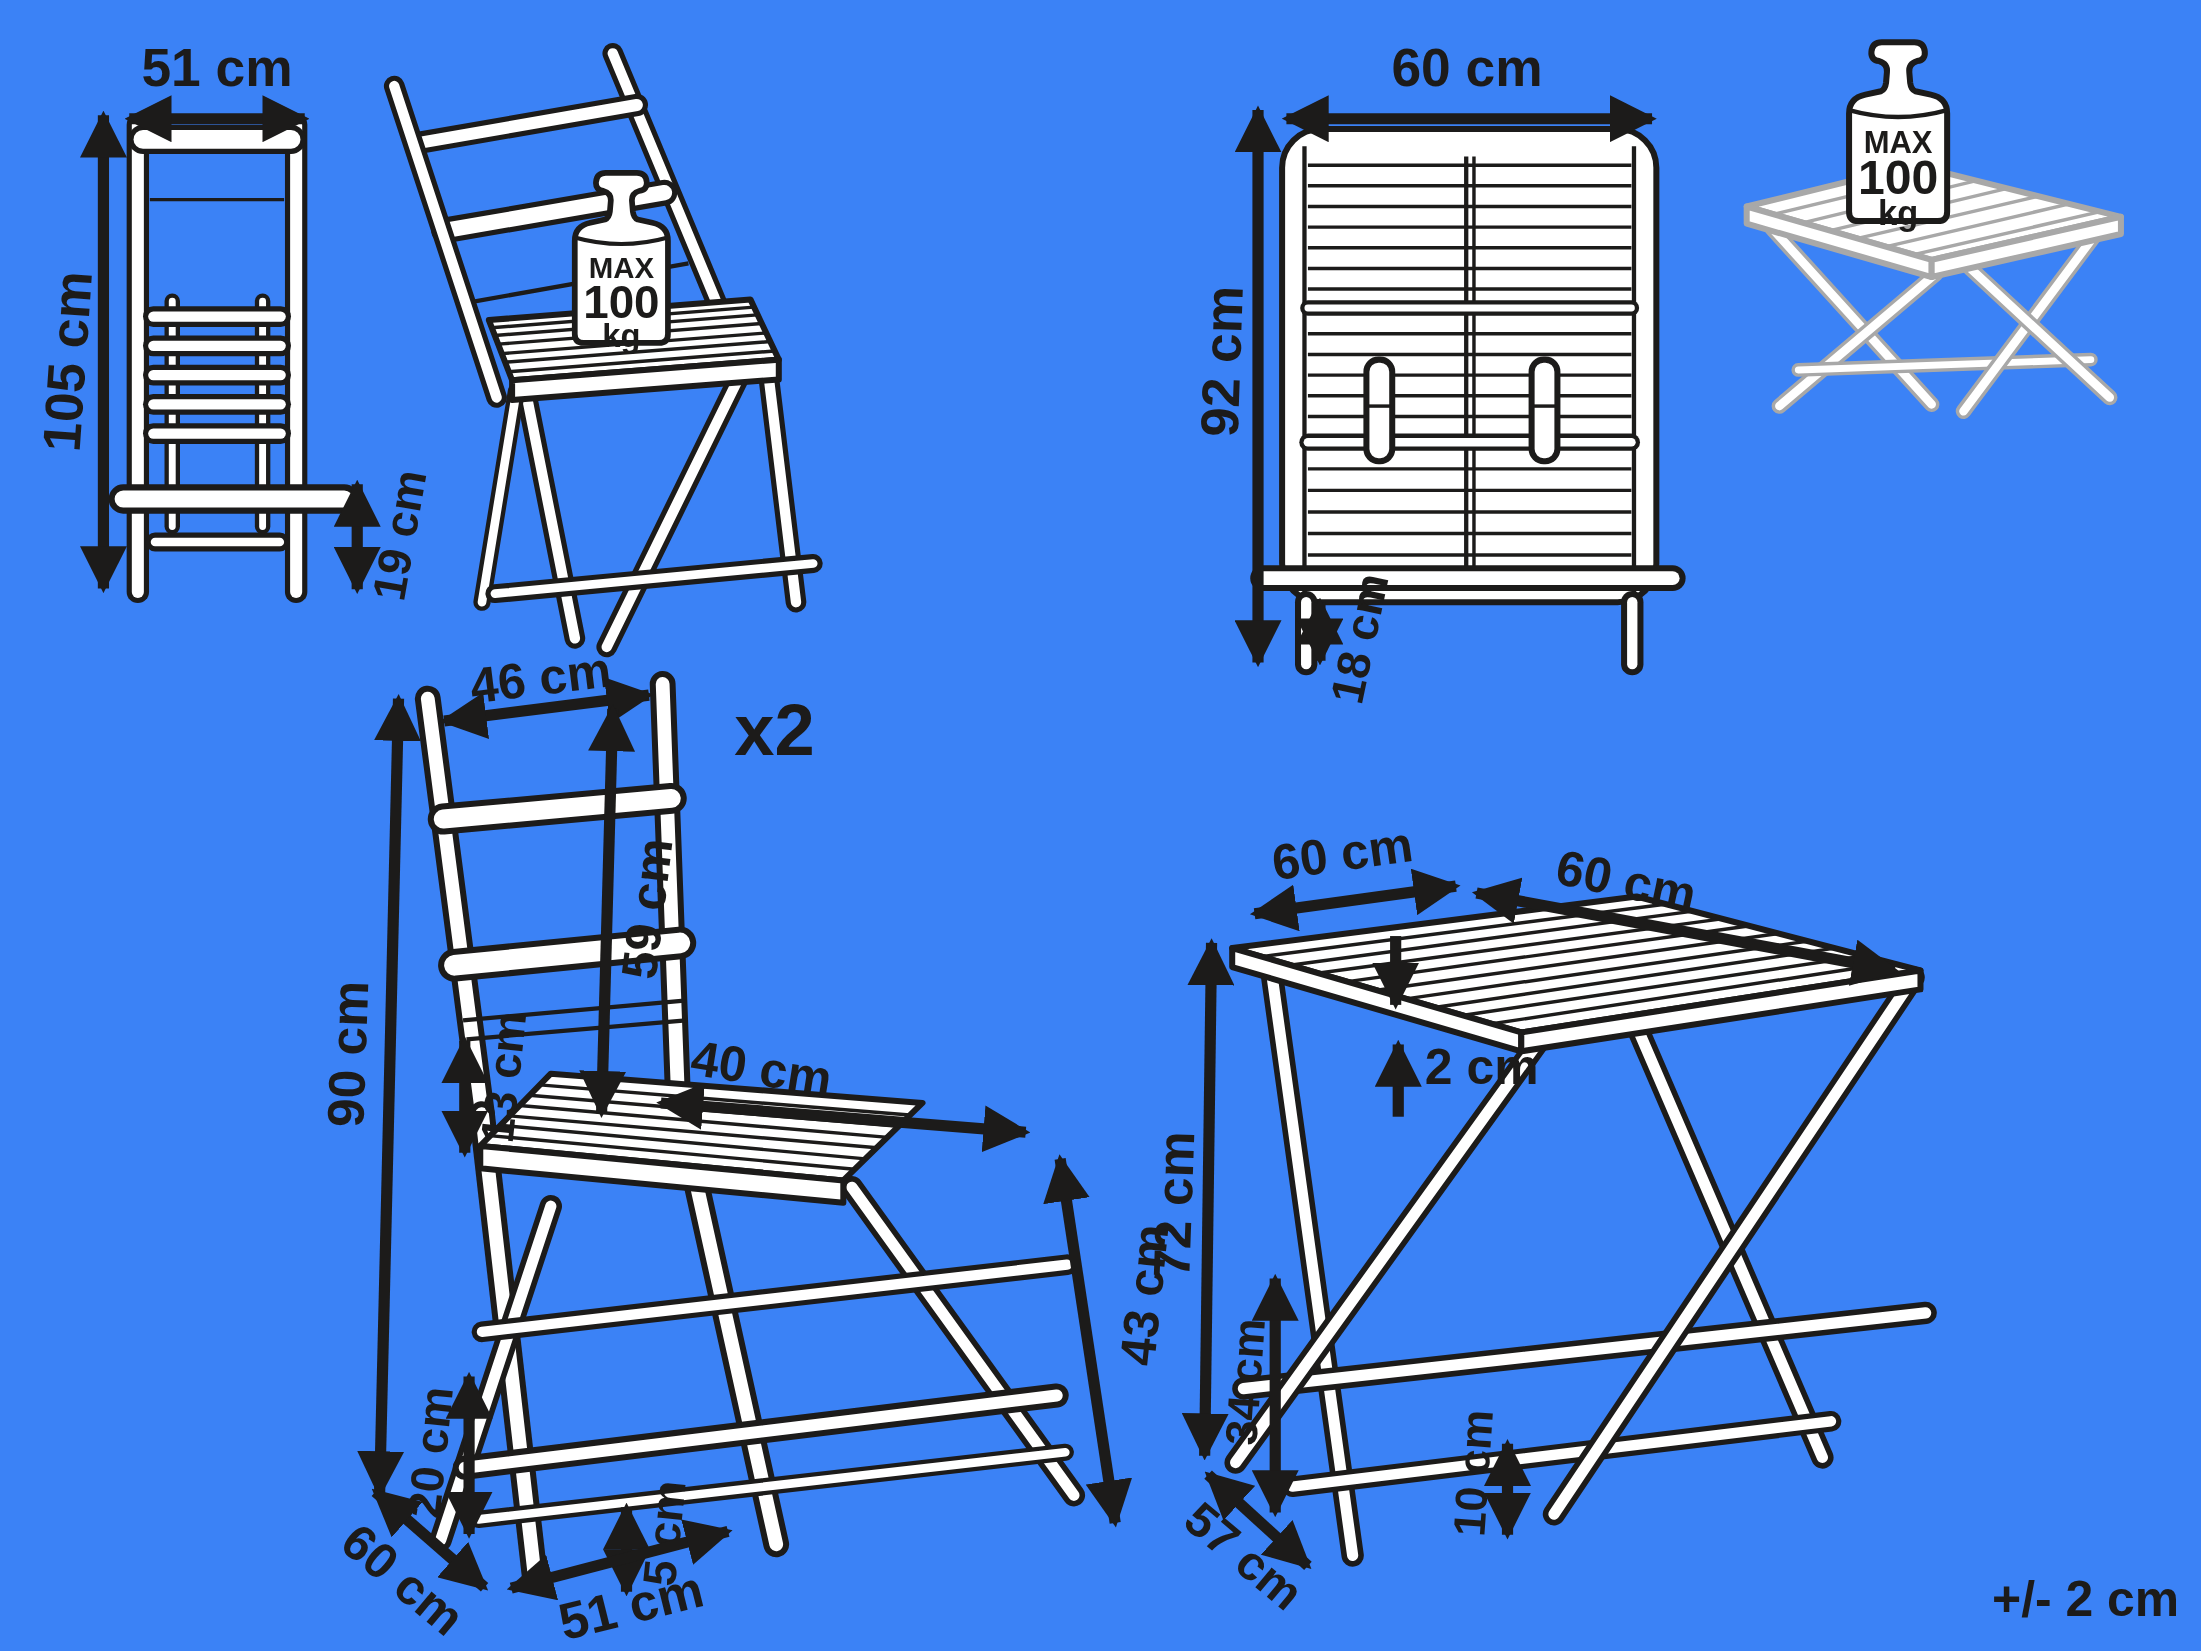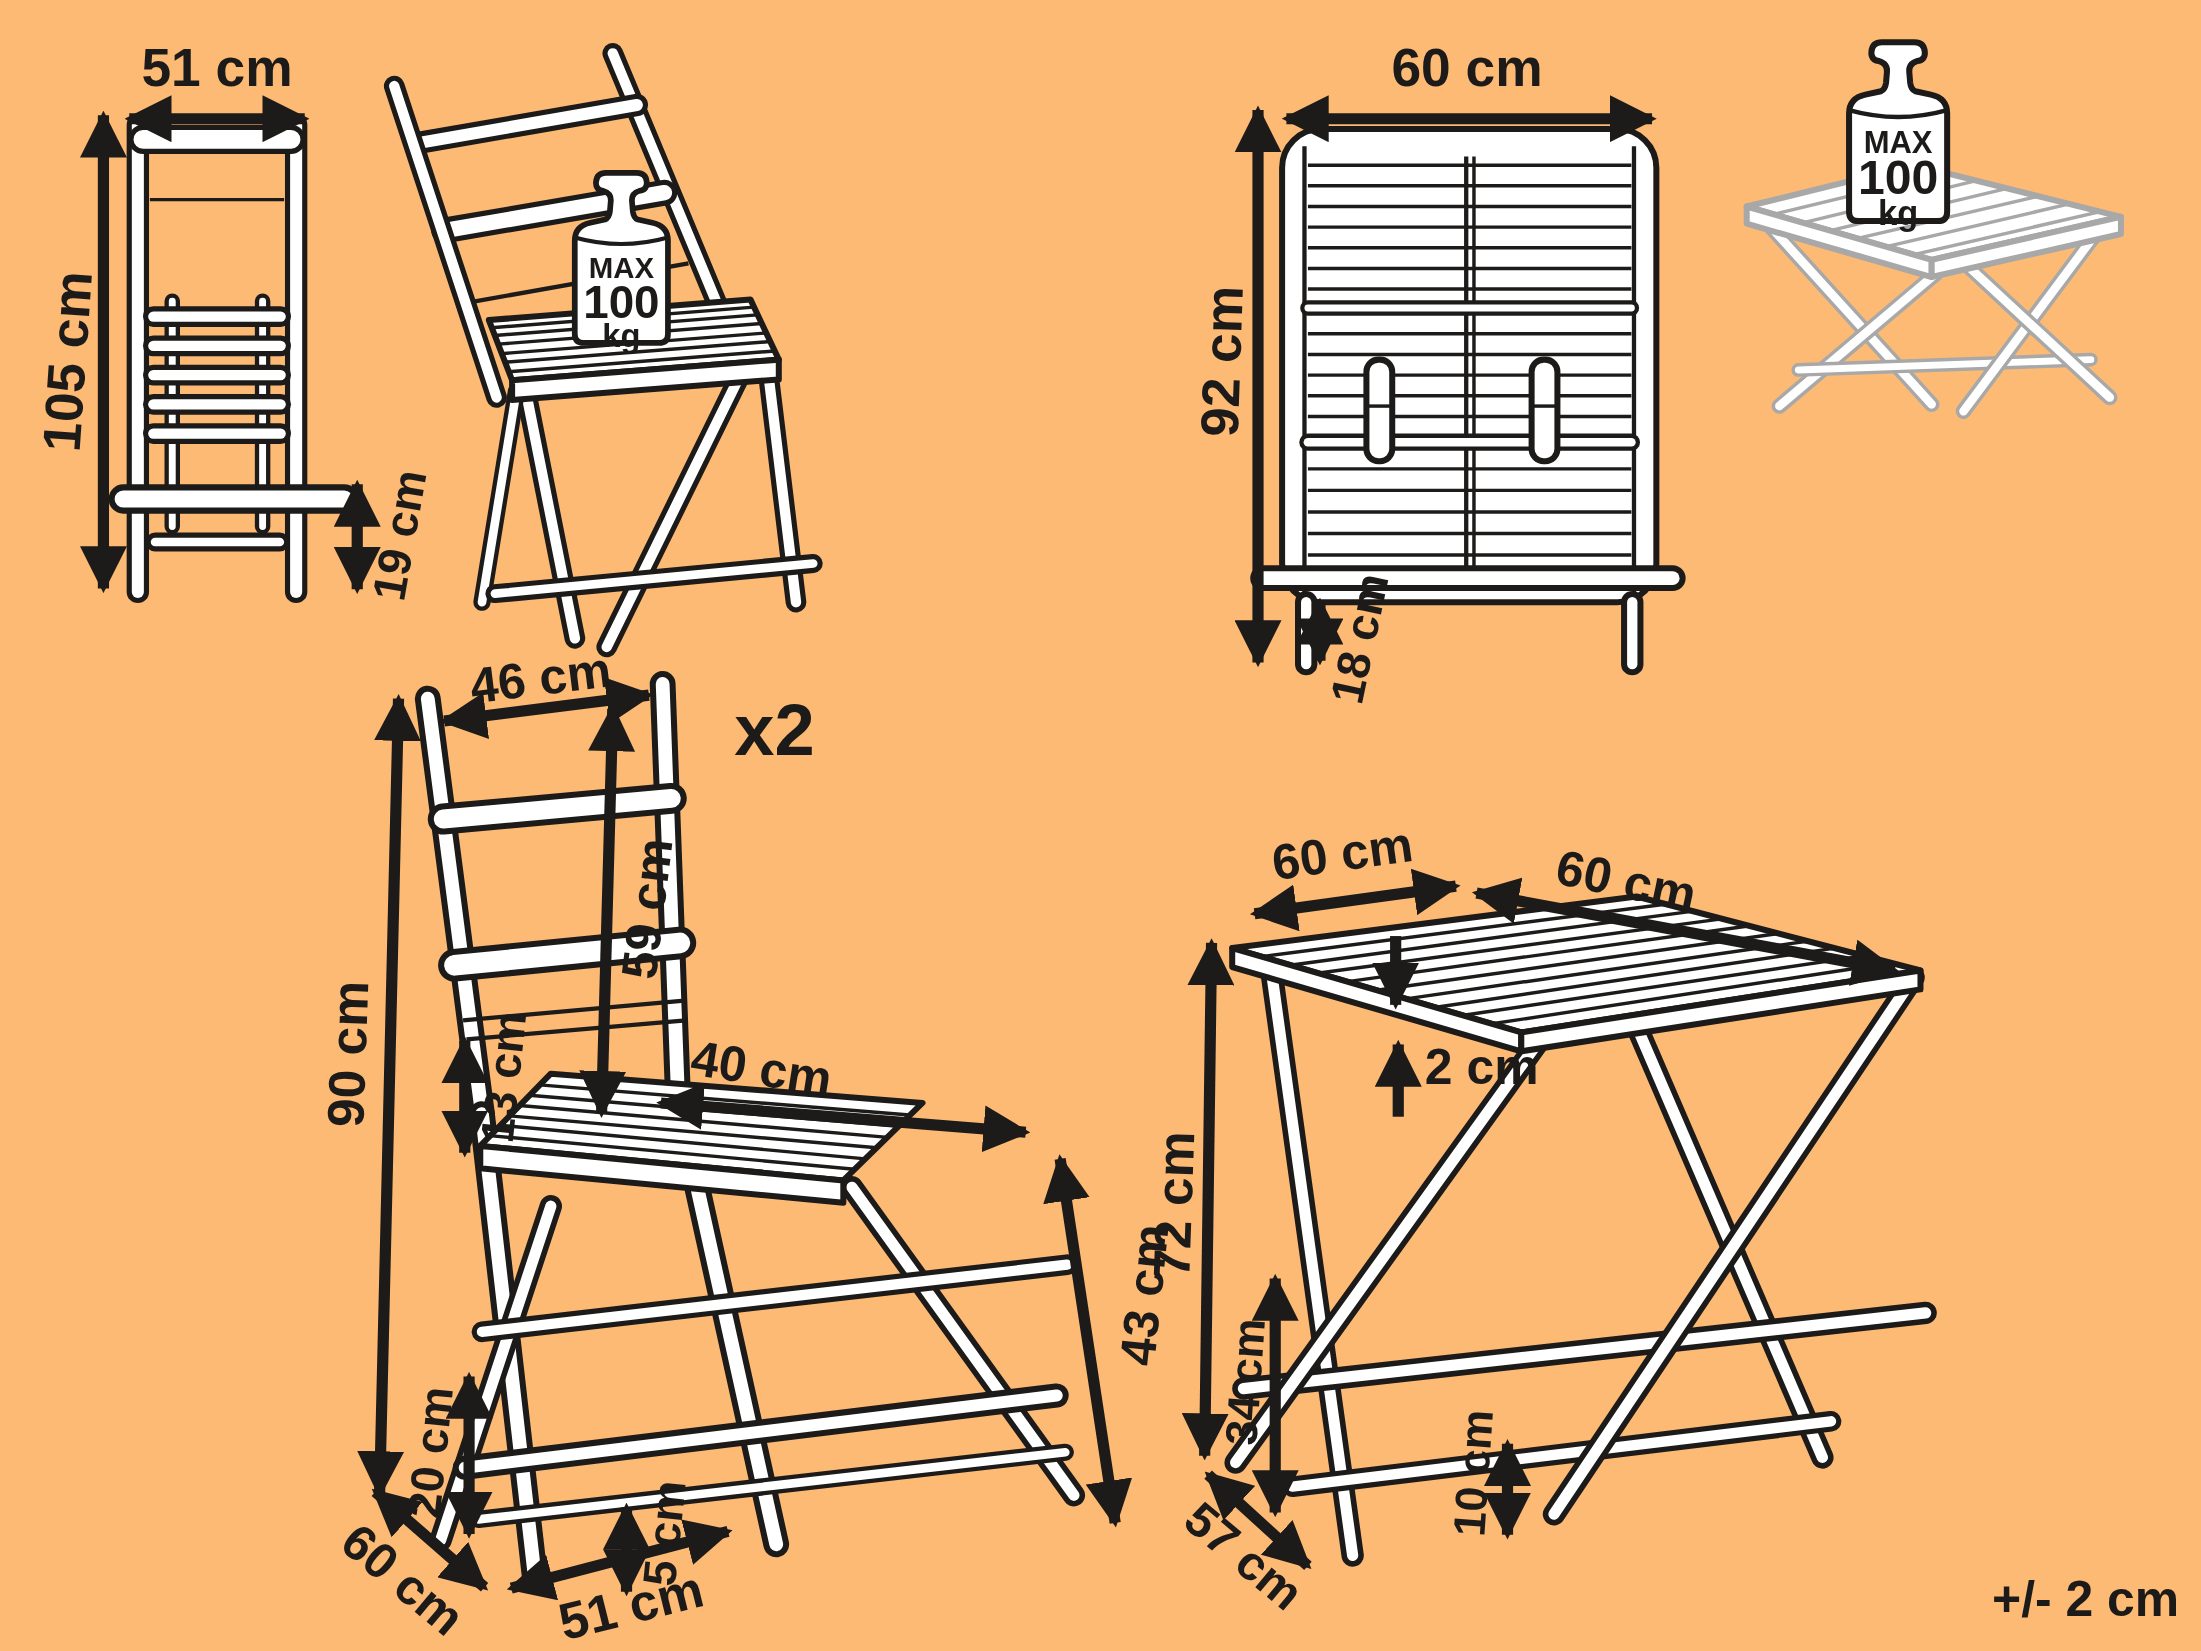--- a/index.html
+++ b/index.html
@@ -1,16 +1,16 @@
 <!DOCTYPE html>
 <html style="font-size:13.8px"><head>
 <meta charset="utf-8">
 <style>
   html,body{margin:0;padding:0;background:#ffffff;}
-  .stage{position:relative;width:2202px;height:1651px;background:#fdba74;overflow:hidden;}
+  .stage{position:relative;width:2202px;height:1651px;background:#3b82f6;overflow:hidden;}
   svg{position:absolute;left:0;top:0;}
   .dim{font-family:"Liberation Sans",sans-serif;font-weight:700;fill:#1c1b1a;text-anchor:middle;}
   .kb{stroke:#1c1b1a;fill:none;stroke-linecap:round;}
   .kw{stroke:#ffffff;fill:none;stroke-linecap:round;}
   .gb{stroke:#a8a8a8;fill:none;stroke-linecap:round;}
   .gw{stroke:#ffffff;fill:none;stroke-linecap:round;}
   .t4{stroke:#1c1b1a;stroke-width:4;fill:none;}
   .t5{stroke:#1c1b1a;stroke-width:5;fill:none;}
   .g4{stroke:#a8a8a8;stroke-width:4;fill:none;}
   .f7{fill:#ffffff;stroke:#1c1b1a;stroke-width:7;stroke-linejoin:round;}

